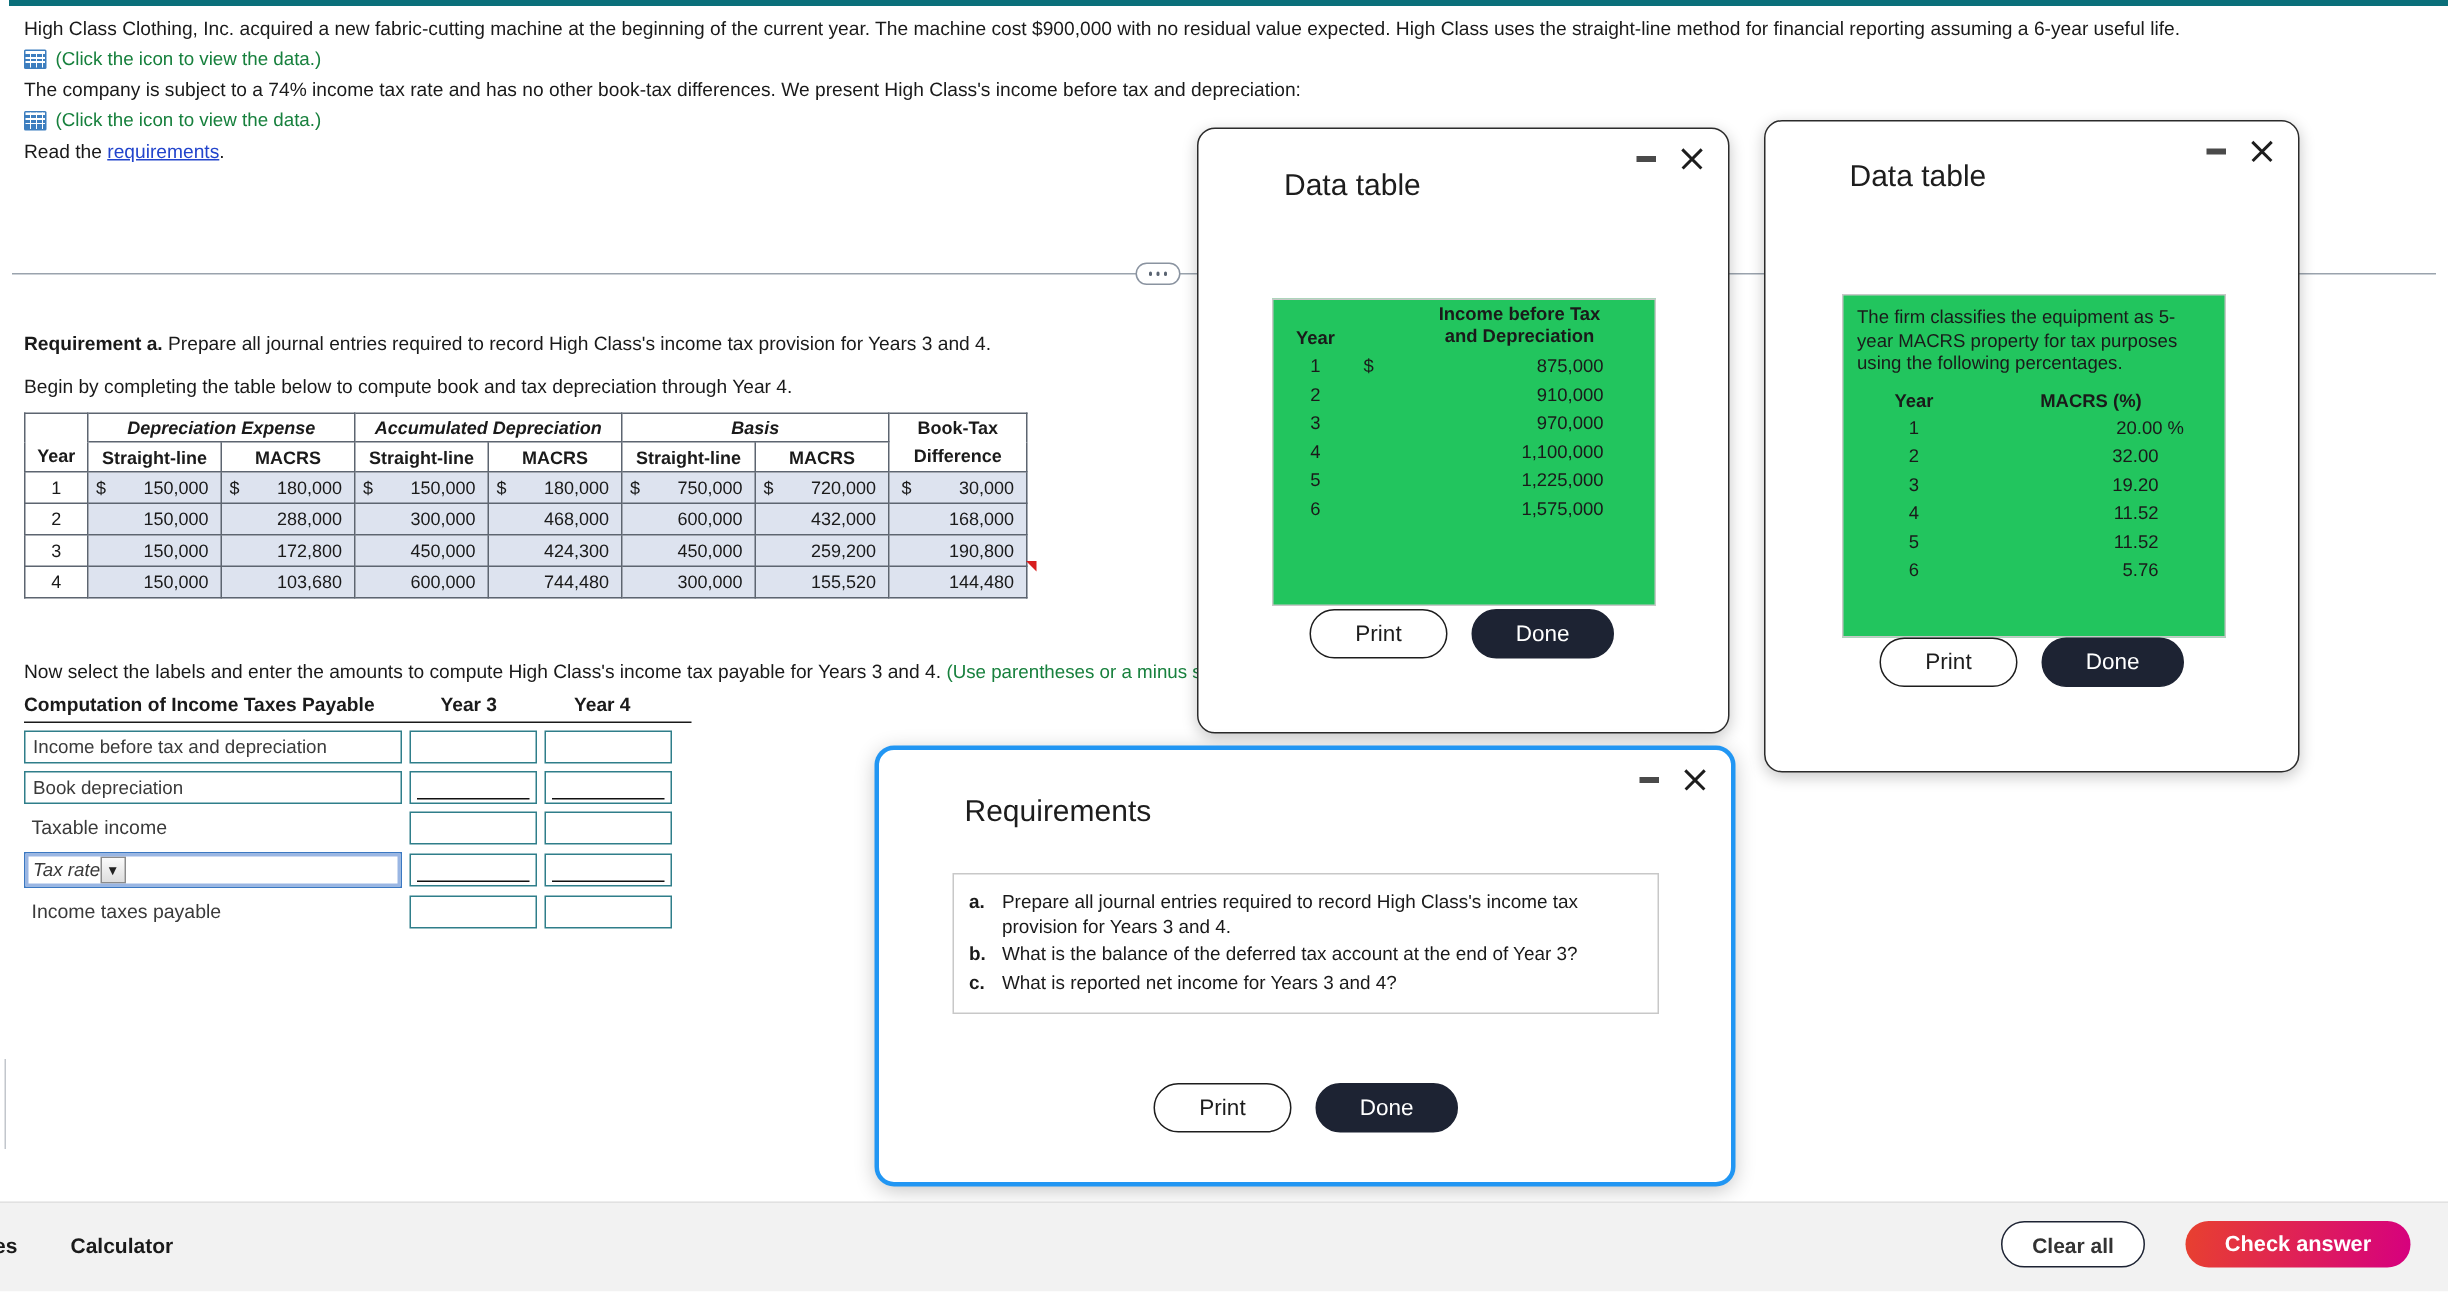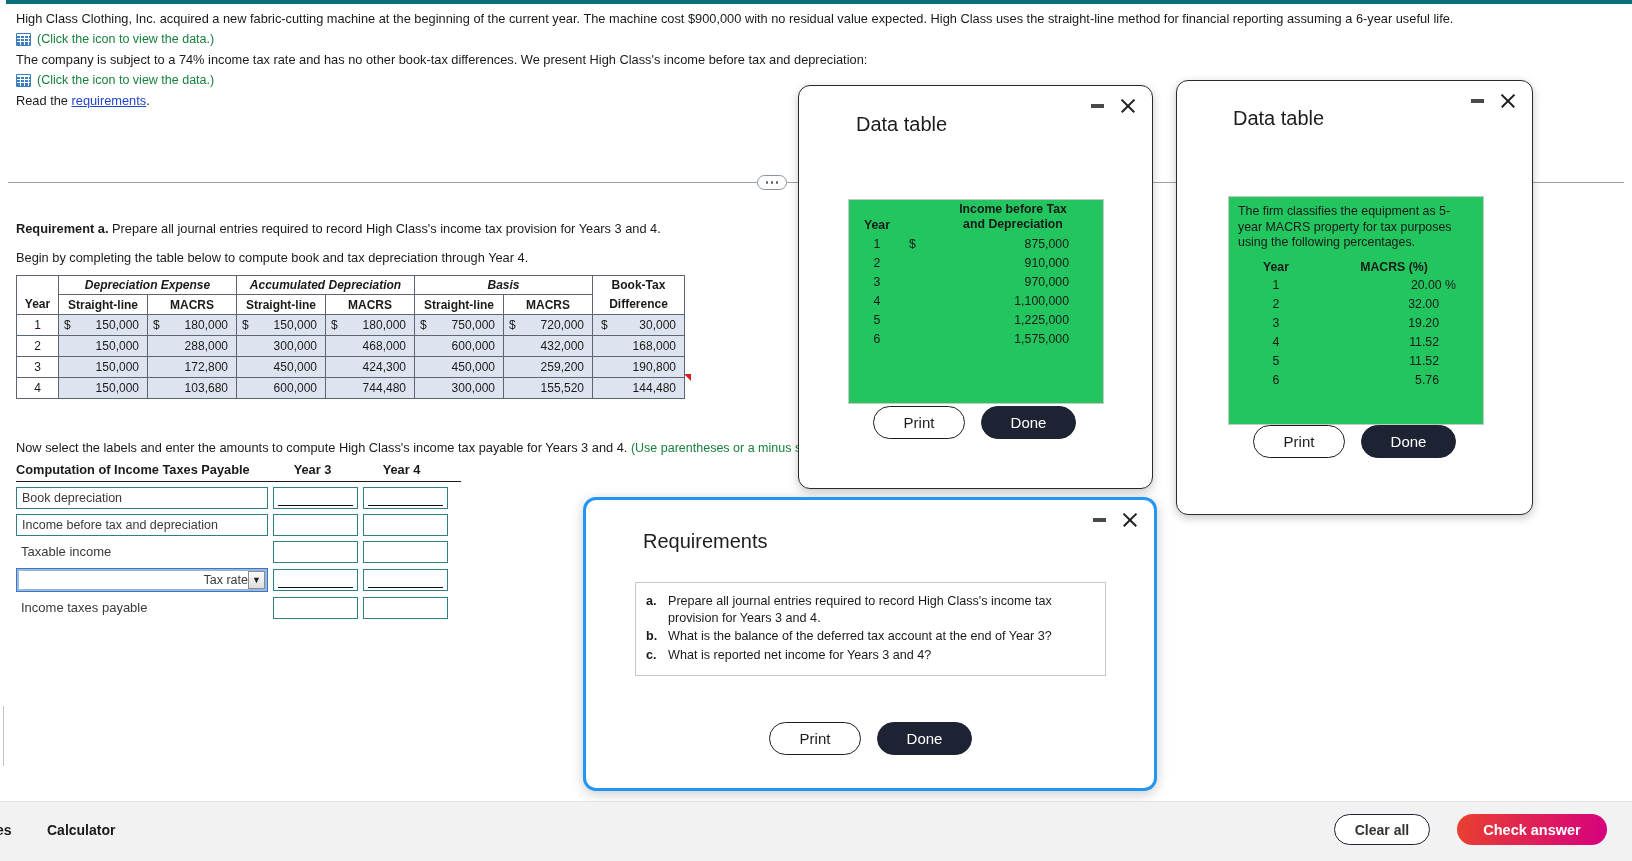--- a/index.html
+++ b/index.html
@@ -72,21 +72,21 @@
   .comp-row { display:flex; align-items:center; height:22px; margin-top:5px; }
   .comp-row .labelbox {
     width:252px; height:22px; border:1px solid #2f7e8a; background:#fff;
     font-size:12.5px; color:#3a3a3a; padding-left:5px; line-height:20px;
   }
   .comp-row .labelplain { width:252px; height:22px; font-size:13px; color:#3a3a3a; padding-left:5px; line-height:22px; }
   .comp-row .selectbox {
     width:252px; height:24px; border:1px solid #3b78c2; background:#fff;
     outline:2px solid #9ab6e3; outline-offset:-3px;
     font-size:12.5px; color:#3a3a3a; padding-left:5px; line-height:22px;
-    display:flex; align-items:center; justify-content:flex-end; position:relative;
+    display:flex; align-items:center; justify-content:flex-start; position:relative;font-style:italic;
   }
   .selectbox .caret {
     width:17px; height:18px; margin-right:2px; background:linear-gradient(#fbfbfb,#dedede);
     border:1px solid #8b8b8b; display:flex; align-items:center; justify-content:center; font-size:9px; color:#222;
   }
   .amt { width:85px; height:22px; border:1px solid #2f7e8a; background:#fff; margin-left:5px; position:relative; }
   .amt.ruled::after { content:""; position:absolute; left:4px; right:4px; bottom:2px; height:1.3px; background:#111; }
 
   
   .modal {
@@ -391,29 +391,29 @@
   </div>
 
   <div class="comp">
     <div class="comp-head">
       <div class="lbl">Computation of Income Taxes Payable</div>
       <div class="y">Year 3</div>
       <div class="y">Year 4</div>
     </div>
 
     <div class="comp-row">
+      <div class="labelbox">Income before tax and depreciation</div>
+      <div class="amt"></div>
+      <div class="amt"></div>
+    </div>
+
+    <div class="comp-row">
       <div class="labelbox">Book depreciation</div>
       <div class="amt ruled"></div>
       <div class="amt ruled"></div>
-    </div>
-
-    <div class="comp-row">
-      <div class="labelbox">Income before tax and depreciation</div>
-      <div class="amt"></div>
-      <div class="amt"></div>
     </div>
 
     <div class="comp-row">
       <div class="labelplain">Taxable income</div>
       <div class="amt"></div>
       <div class="amt"></div>
     </div>
 
     <div class="comp-row" style="height:24px;">
       <div class="selectbox">

